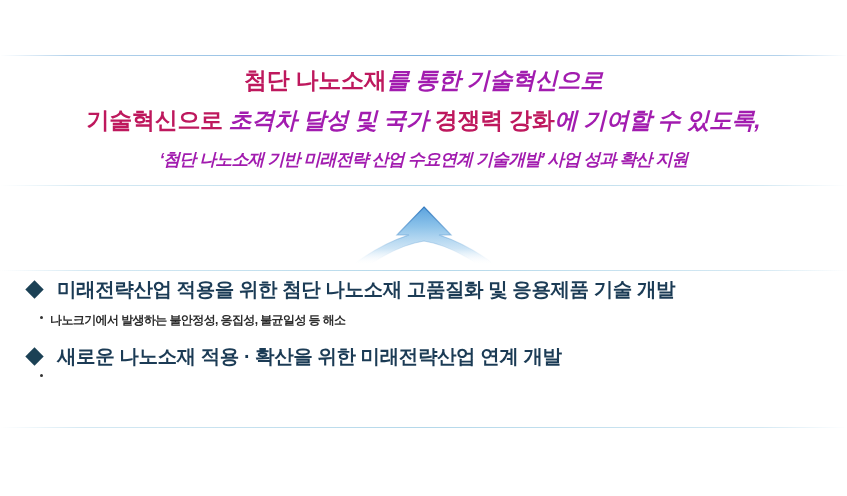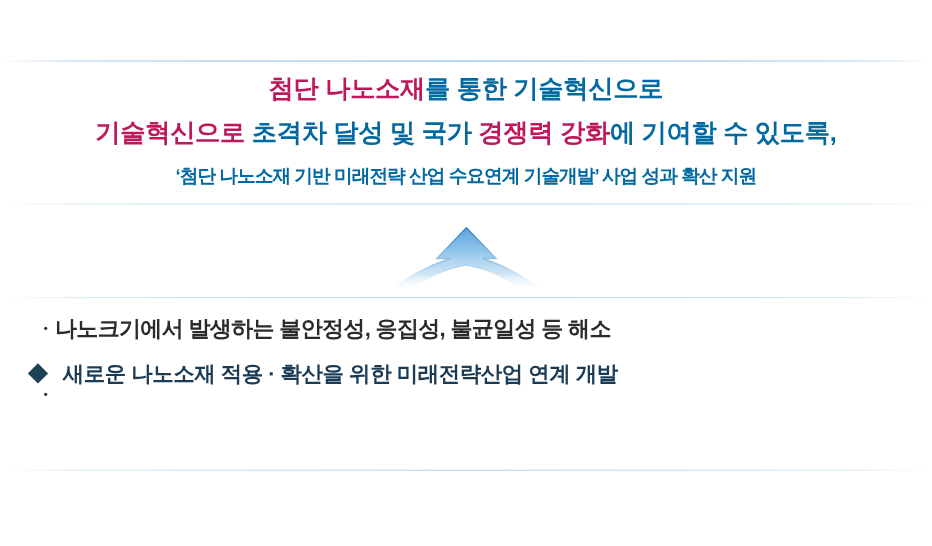--- a/index.html
+++ b/index.html
@@ -58,21 +58,21 @@
     line-height: 40px;
     letter-spacing: -0.3px;
     white-space: nowrap;
     color: #1b3b55;
   }
   .hl-line.l3 {
     font-size: 17px;
     letter-spacing: -0.9px;
   }
   .accent { color: #be185d; }
-  .navy   { color: #0369a1; }
+  .navy   { color: #a21caf; font-style: italic; }
 
   
   .arrow-wrap {
     position: absolute;
     top: 205px;
     left: 0;
     width: 847px;
     height: 62px;
     display: flex;
     align-items: flex-end;
@@ -120,21 +120,21 @@
     width: 3px;
     height: 3px;
     flex: 0 0 auto;
     background: #333333;
     border-radius: 50%;
     margin-right: 7px;
     position: relative;
     top: -5px;
   }
   .sub-bullet-text {
-    font-size: 20px;
+    font-size: 12px;
     font-weight: bold;
     color: #2b2b2b;
     letter-spacing: -0.6px;
     white-space: nowrap;
   }
 </style>
 </head>
 <body>
 
 <div id="slide">
@@ -184,20 +184,24 @@
                Q70 40 40 60
                L24 60
                Q50 40 80 30
                L68 30 Z" fill="url(#arrowFill)" stroke="url(#arrowEdge)" stroke-width="1.2"></path>
     </svg>
   </div>
 
   <div class="bullets">
 
     <div class="bullet-group">
+      <div class="bullet-head">
+        <span class="diamond"></span>
+        <span class="bullet-head-text">미래전략산업 적용을 위한 첨단 나노소재 고품질화 및 응용제품 기술 개발</span>
+      </div>
       <div class="sub-bullet">
         <span class="dot"></span>
         <span class="sub-bullet-text">나노크기에서 발생하는 불안정성, 응집성, 불균일성 등 해소</span>
       </div>
     </div>
 
     <div class="bullet-group">
       <div class="bullet-head">
         <span class="diamond"></span>
         <span class="bullet-head-text">새로운 나노소재 적용 · 확산을 위한 미래전략산업 연계 개발</span>

